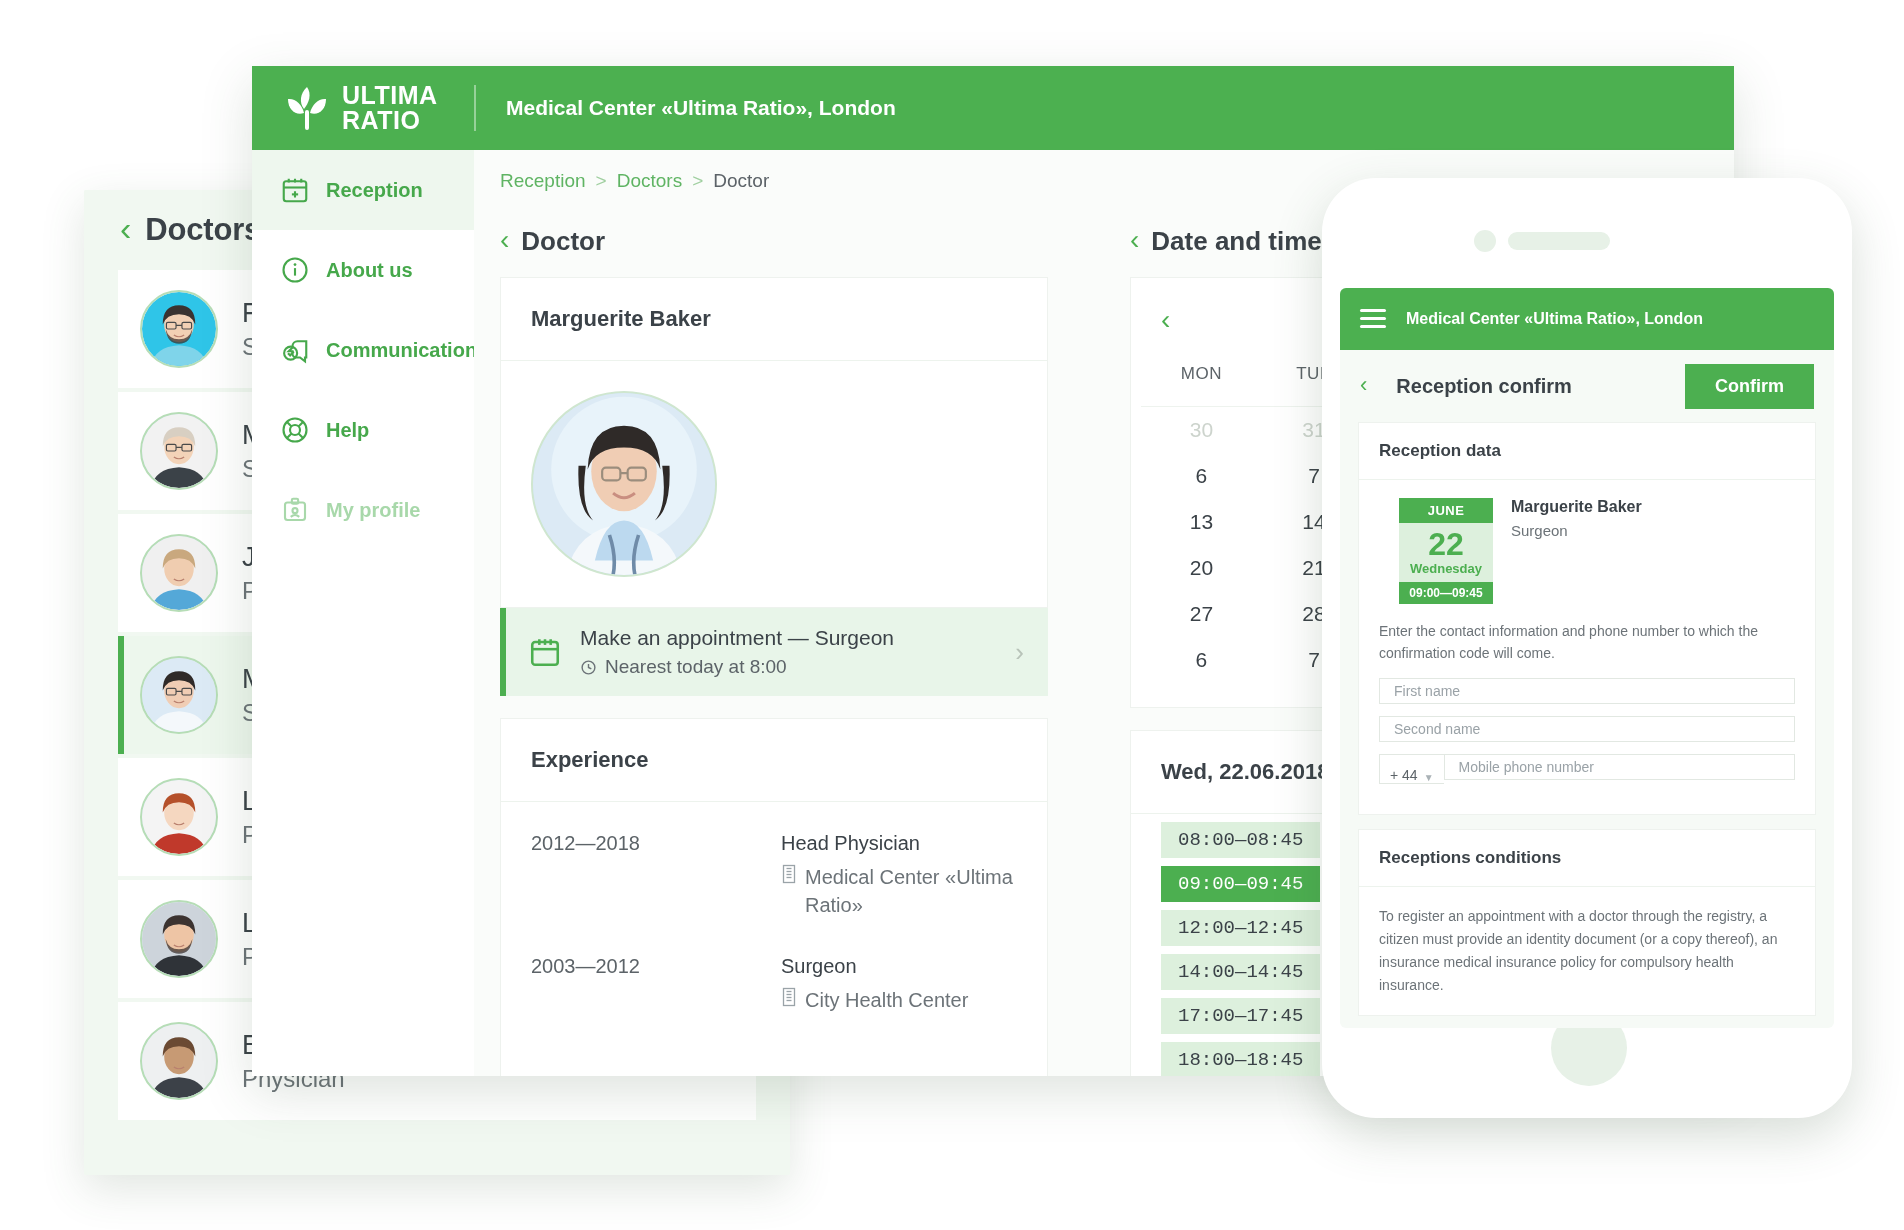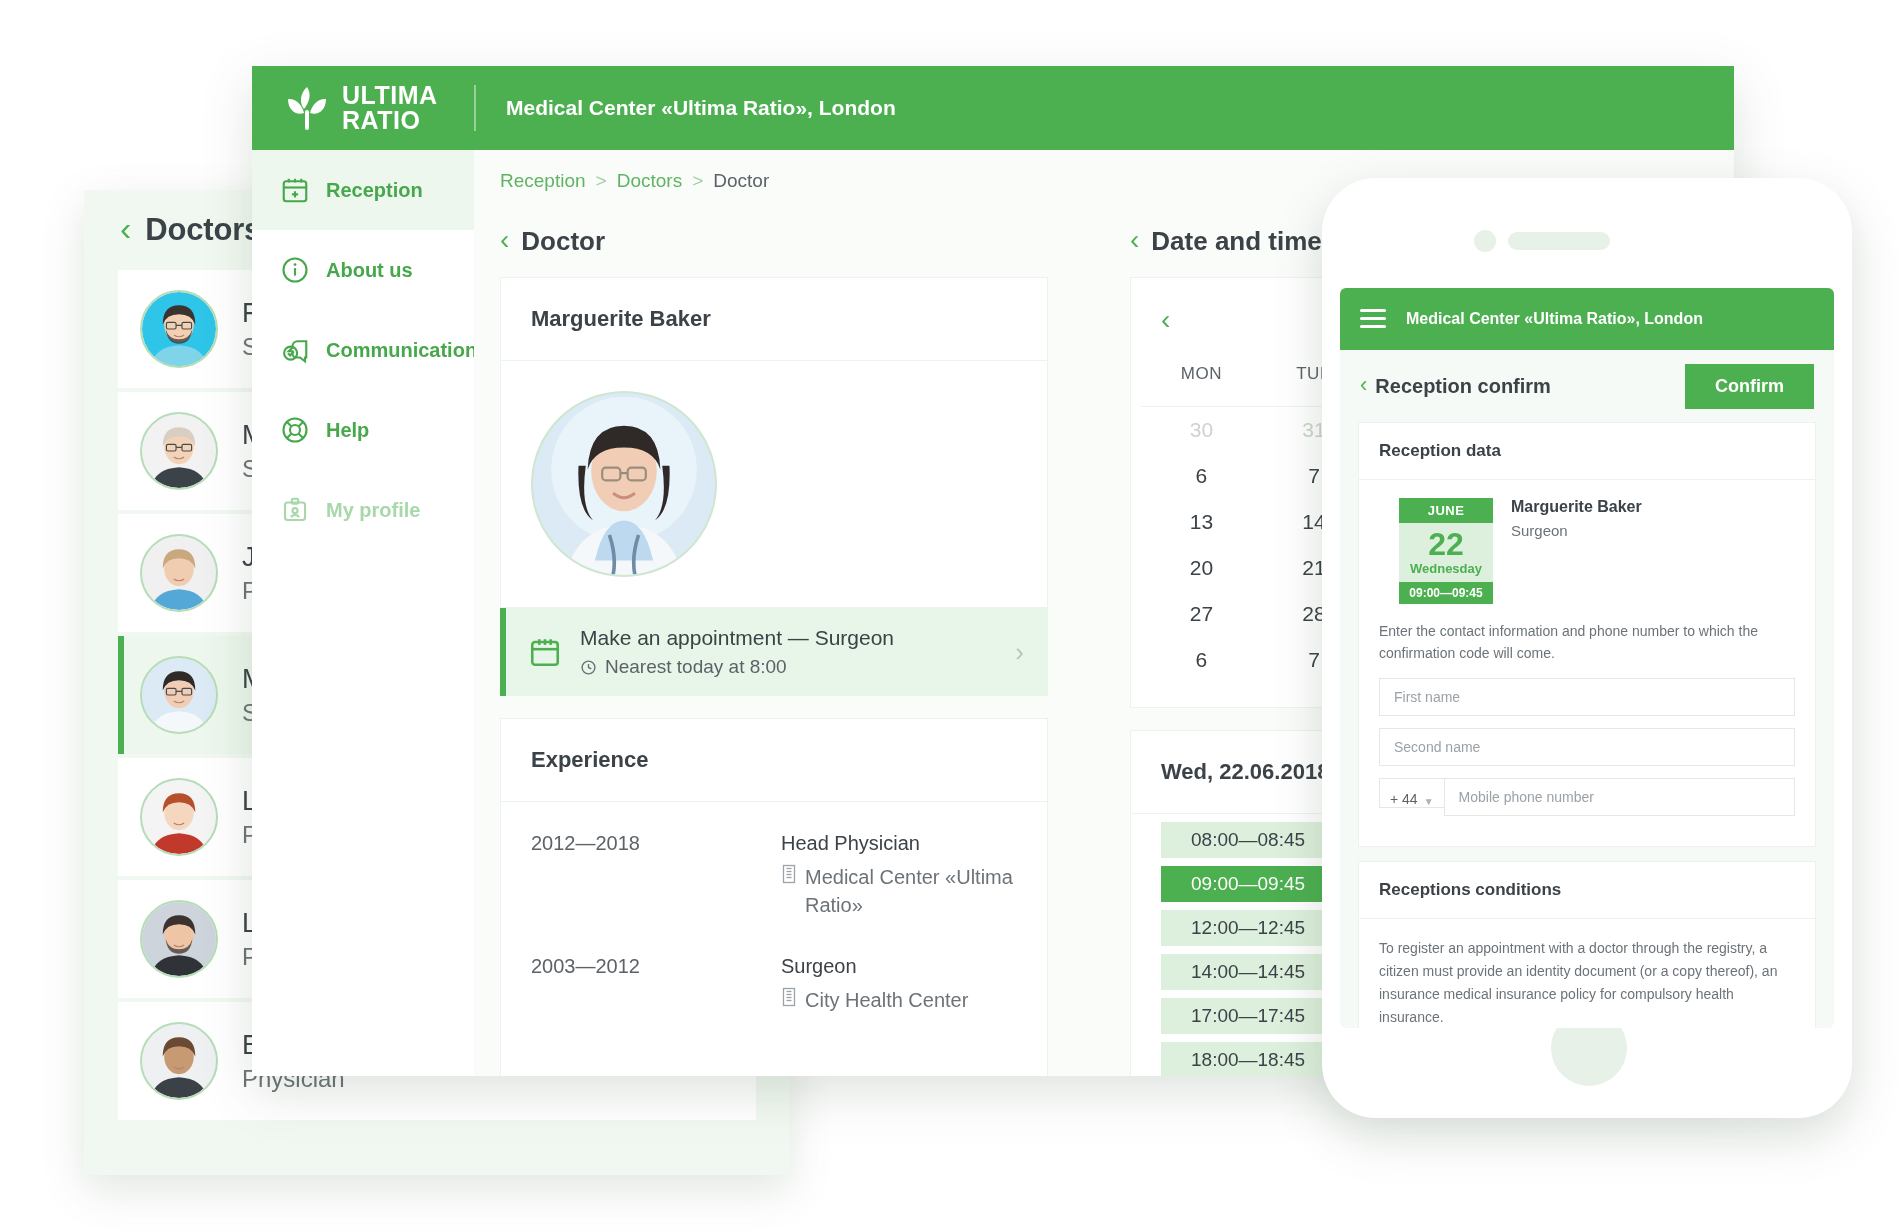--- a/index.html
+++ b/index.html
@@ -146,21 +146,21 @@
   .cal-grid th {
     font-size: 17px; font-weight: normal; color: #5c6368; padding: 18px 0 22px 0;
     letter-spacing: .5px;
   }
   .cal-grid thead tr { border-bottom: 1px solid #eef3ee; }
   .cal-grid td { font-size: 21px; color: #3b4248; text-align: center; padding: 11px 0; }
   .cal-grid td.mut { color: #cdd4cd; }
   .slots { display: flex; flex-wrap: wrap; padding: 8px 30px 30px 30px; gap: 8px; }
   .slot {
     background: #ddf0dd; color: #3b4248; font-size: 19px;
-    padding: 7px 30px; white-space: nowrap;
+    padding: 7px 17px; white-space: nowrap; font-family: Liberation Mono, monospace;
   }
   .slot.active { background: #4caf50; color: #fff; }
 
   
   #phone {
     position: absolute; left: 1322px; top: 178px; width: 530px; height: 940px;
     background: #fff; border-radius: 54px;
     box-shadow: 0 18px 50px rgba(60,90,60,.20);
   }
   #phone-speaker-dot {
@@ -183,40 +183,40 @@
     height: 62px; background: #4cb050; display: flex; align-items: center; padding-left: 20px;
   }
   #burger { width: 26px; height: 20px; flex: none; }
   #burger span { display: block; height: 3px; background: #fff; margin-bottom: 5px; border-radius: 2px; }
   #phone-topbar-title { color: #fff; font-weight: bold; font-size: 16px; margin-left: 20px; }
   #phone-subheader {
     height: 72px; display: flex; align-items: center; padding: 0 20px;
     background: #f6faf6;
   }
   #phone-subheader .chev { color: #4caf50; font-size: 22px; margin-right: 8px; margin-top: -2px; }
-  #phone-subtitle { font-size: 20px; font-weight: bold; color: #3b4248; }
+  #phone-subtitle { font-size: 20px; font-weight: bold; color: #3b4248; margin-left: 21px; }
   #confirm-btn {
     margin-left: auto; background: #4caf50; color: #fff; font-weight: bold;
     font-size: 18px; padding: 12px 30px; border: none; cursor: pointer;
   }
   .pcard { background: #fff; border: 1px solid #eef2ee; margin: 0 18px 14px 18px; }
   .pcard-title { font-size: 17px; font-weight: bold; color: #3b4248; padding: 18px 20px; border-bottom: 1px solid #edf3ed; }
   .pcard-body { padding: 18px 20px; }
   .recep-row { display: flex; padding-left: 20px; }
   .date-badge { width: 94px; flex: none; background: #ddf0dd; text-align: center; }
   .date-badge .m { background: #4caf50; color: #fff; font-size: 13px; font-weight: bold; padding: 5px 0; letter-spacing: .5px; }
   .date-badge .d { font-size: 32px; font-weight: bold; color: #4caf50; padding-top: 4px; line-height: 34px; }
   .date-badge .w { font-size: 13px; font-weight: bold; color: #4caf50; padding-bottom: 6px; }
   .date-badge .t { background: #4caf50; color: #fff; font-size: 12px; font-weight: bold; padding: 4px 0; }
   .recep-doc { margin-left: 18px; }
   .recep-doc .n { font-size: 16px; font-weight: bold; color: #3b4248; }
   .recep-doc .s { font-size: 15px; color: #6c7378; margin-top: 6px; }
   .phone-note { font-size: 14px; color: #6c7378; line-height: 22px; margin: 16px 0 14px 0; }
   .finput {
-    border: 1px solid #e2e8e2; height: 38px; display: flex; align-items: center;
+    border: 1px solid #e2e8e2; height: 26px; display: flex; align-items: center;
     padding: 0 14px; font-size: 14px; color: #9aa2a7; margin-bottom: 12px; background: #fff;
   }
   .phone-row { display: flex; margin-bottom: 12px; }
   .cc {
     border: 1px solid #e2e8e2; border-right: none; height: 30px; display: flex; align-items: flex-end;
     padding: 0 10px; font-size: 14px; color: #5c6368; white-space: nowrap;
   }
   .cc .dn { font-size: 10px; color: #aab2b6; margin-left: 6px; }
   .phone-row .finput { flex: 1; margin-bottom: 0; }
   .phone-terms { font-size: 14px; color: #6c7378; line-height: 23px; }

